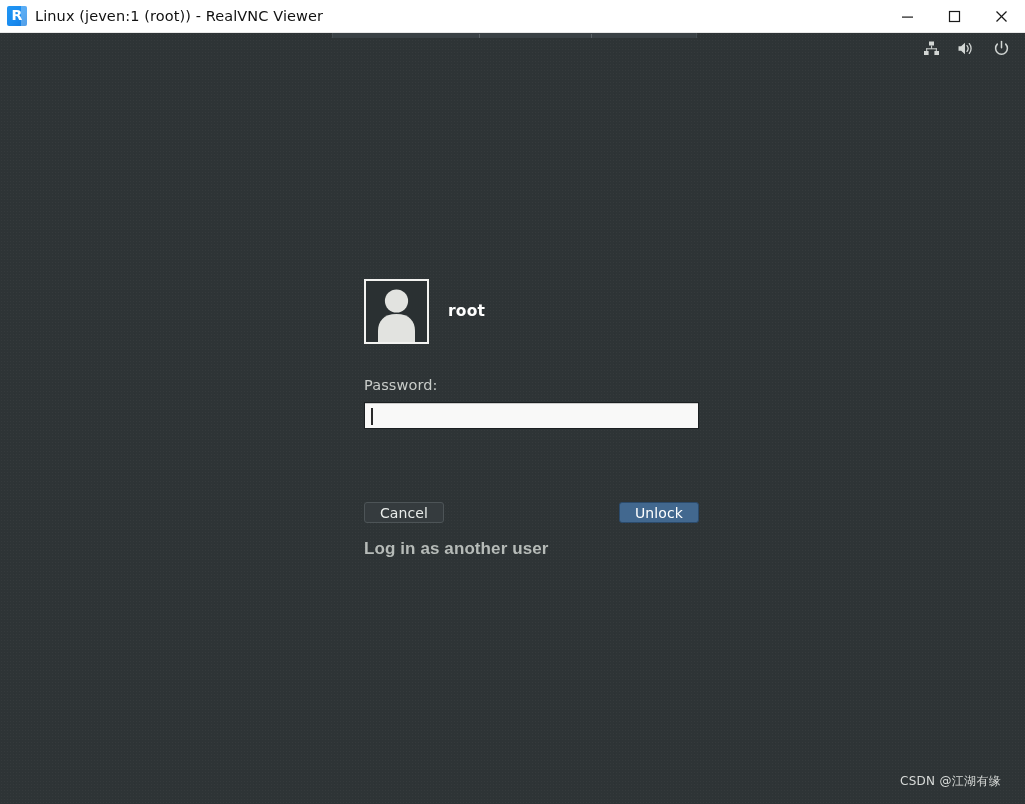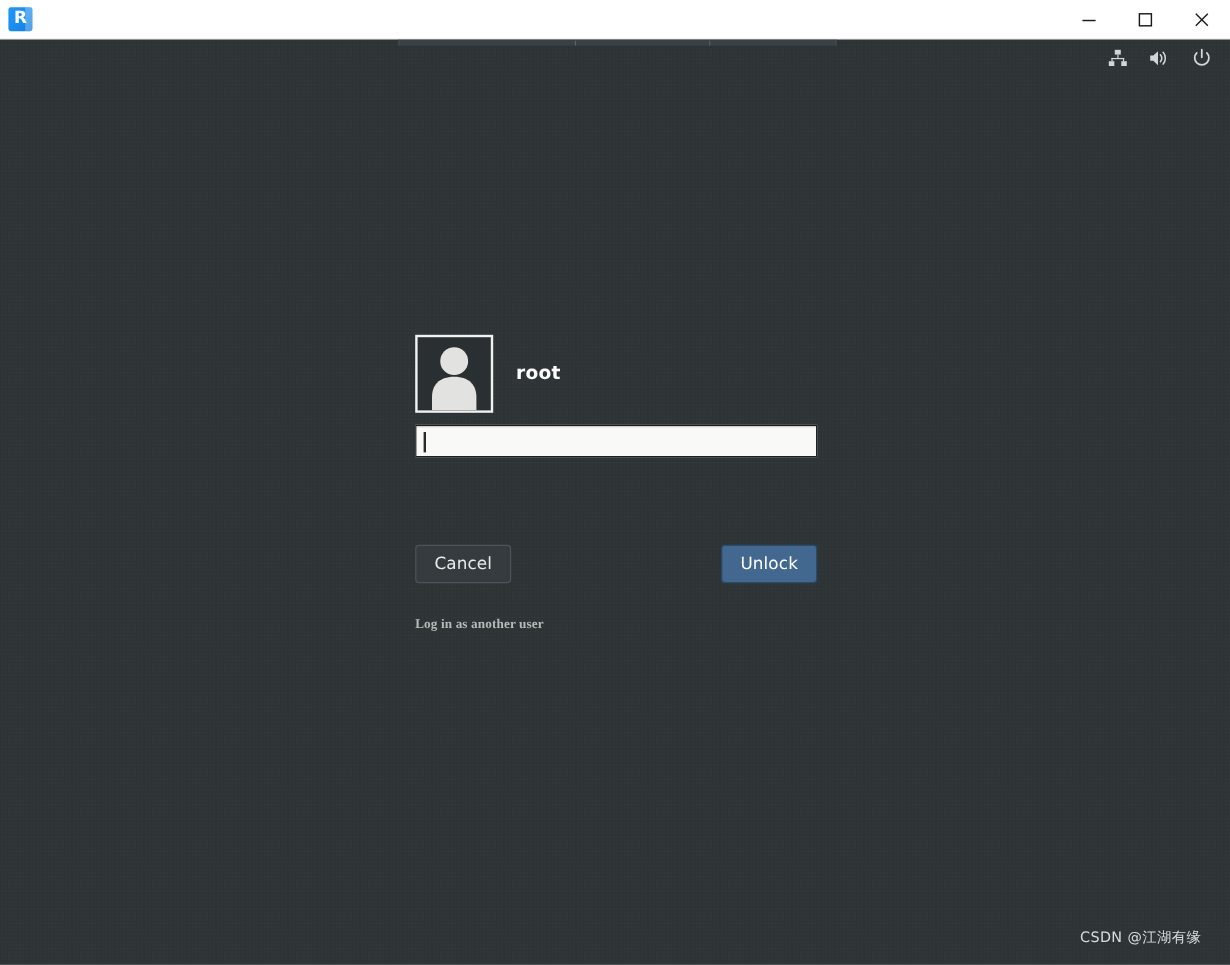--- a/index.html
+++ b/index.html
@@ -142,21 +142,21 @@
     display: flex;
     align-items: center;
     justify-content: center;
     color: #d2d6d4;
   }
   #tray .tray-icon svg { display: block; }
 
   
   #login-panel {
     position: absolute;
-    left: 346px;
+    left: 364px;
     top: 244px;
     width: 420px;
   }
 
   #user-row {
     display: flex;
     align-items: center;
     height: 68px;
   }
   #avatar {
@@ -225,21 +225,21 @@
 
   #button-row {
     position: relative;
     margin-top: 73px;
     width: 335px;
     height: 27px;
   }
   .dlg-btn {
     position: absolute;
     top: 0;
-    height: 32px;
+    height: 21px;
     box-sizing: border-box;
     border-radius: 3px;
     font-family: "DejaVu Sans", sans-serif;
     font-size: 14px;
     display: flex;
     align-items: center;
     justify-content: center;
     cursor: default;
     letter-spacing: 0.1px;
   }
@@ -253,23 +253,23 @@
   #unlock-button {
     right: 0;
     width: 80px;
     background: #42688f;
     border: 1px solid #2b4a6b;
     color: #ffffff;
     text-align: right;
   }
 
   #other-user-link {
-    margin-top: 33px;
-    font-family: Liberation Serif, serif;
-    font-size: 11px;
+    margin-top: 10px;
+    font-family: Liberation Sans, sans-serif;
+    font-size: 17px;
     font-weight: bold;
     color: #b6bbb8;
     cursor: default;
     display: inline-block;
     letter-spacing: 0.1px;
   }
 
   
   #watermark {
     position: absolute;
@@ -285,20 +285,21 @@
 </head>
 <body>
 
 <div id="app-window">
 
   <div id="title-bar">
     <div id="app-icon">
       <span class="glyph">R</span>
       <span class="sheen"></span>
     </div>
+    <div id="title-text">Linux (jeven:1 (root)) - RealVNC Viewer</div>
 
     <div id="window-controls">
       <button class="win-btn">
         <svg width="13" height="13" viewBox="0 0 13 13">
           <rect x="1" y="6.5" width="11" height="1.2" fill="#1a1a1a"></rect>
         </svg>
       </button>
       <button class="win-btn">
         <svg width="13" height="13" viewBox="0 0 13 13">
           <rect x="1.5" y="1.5" width="10" height="10" fill="none" stroke="#1a1a1a" stroke-width="1.2"></rect>
@@ -352,20 +353,21 @@
       <div id="user-row">
         <div id="avatar">
           <svg width="61" height="61" viewBox="0 0 61 61">
             <circle cx="30.5" cy="20" r="11.6" fill="#e2e3e0"></circle>
             <path d="M30.5 33 C17.5 33 12 40.5 12 50 v11 h37 V50 C49 40.5 43.5 33 30.5 33 Z" fill="#e2e3e0"></path>
           </svg>
         </div>
         <div id="user-name">root</div>
       </div>
 
+      <div id="password-label">Password:</div>
 
       <div id="password-field">
         <span id="text-caret"></span>
         <input id="password-input" type="password" placeholder="" style="">
       </div>
 
       <div id="button-row">
         <div class="dlg-btn" id="cancel-button">Cancel</div>
         <div class="dlg-btn" id="unlock-button">Unlock</div>
       </div>

